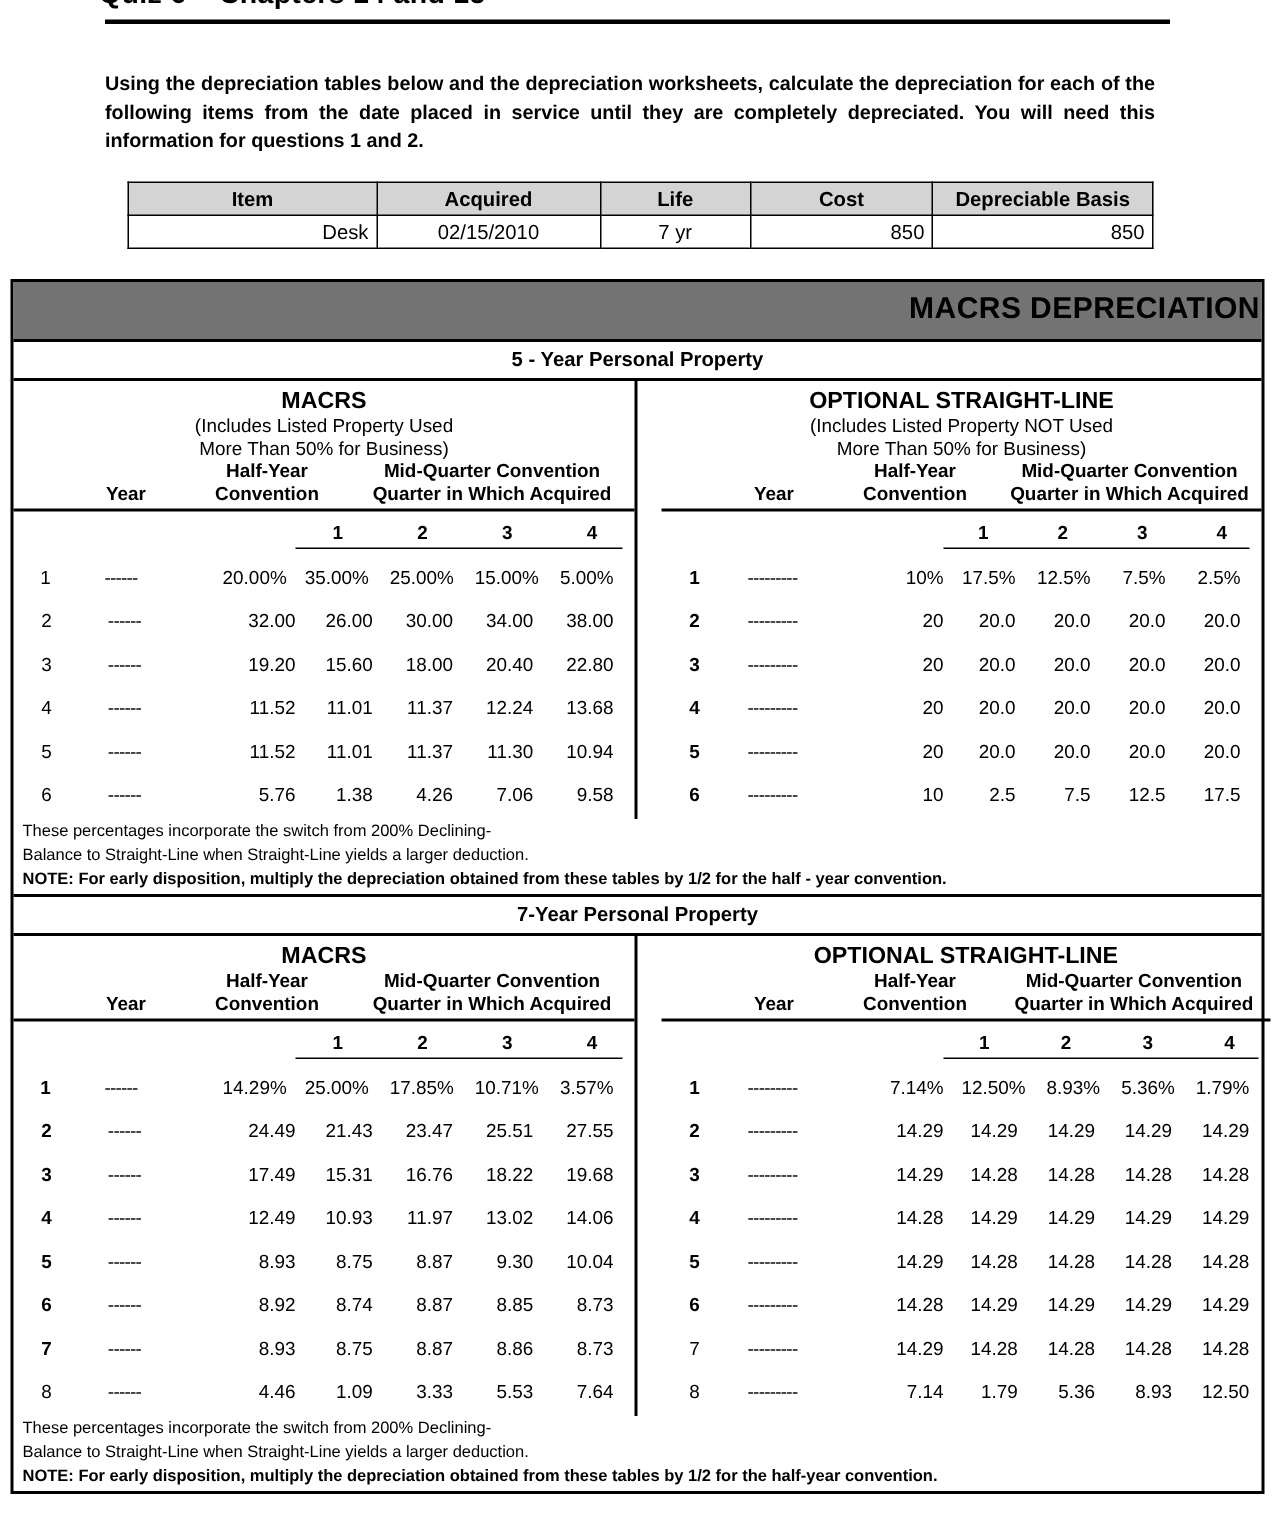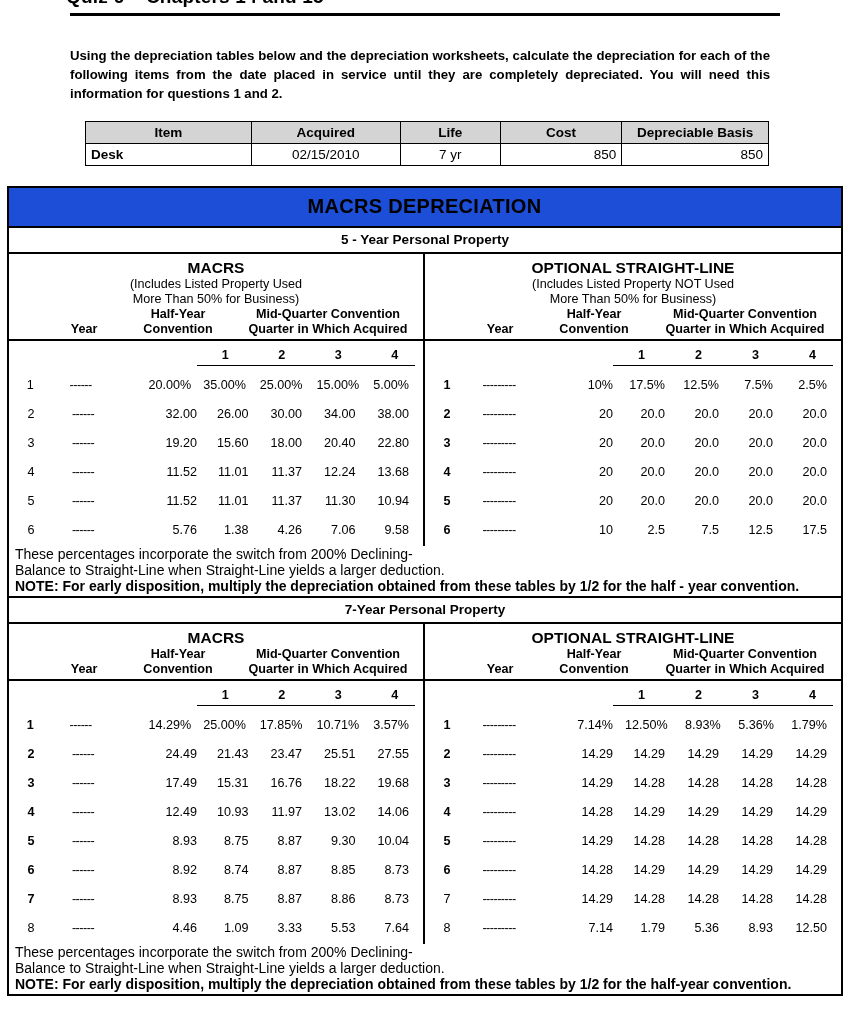--- a/index.html
+++ b/index.html
@@ -66,42 +66,42 @@
     padding: 1px 5px;
     height: 19px;
     line-height: 17px;
   }
   table.item-table thead th {
     background: #d4d4d4;
     text-align: center;
     font-weight: bold;
   }
   table.item-table td.c { text-align: center; }
-  table.item-table td.l { text-align: left; font-weight: bold; }
+  table.item-table td.l { text-align: right; }
   table.item-table td.r { text-align: right; }
 
   .col-item  { width: 172px; }
   .col-acq   { width: 148px; }
   .col-life  { width: 98px; }
   .col-cost  { width: 122px; }
   .col-basis { width: 144px; }
 
   
   .macrs-box {
     position: absolute;
     left: 7px;
     top: 186px;
     width: 836px;
     border: 2px solid #000;
     box-sizing: border-box;
     background: #fff;
   }
   .macrs-title {
-    background: #1d4ed8;
-    text-align: center;
+    background: #737373;
+    text-align: right;
     border-bottom: 2px solid #000;
     padding: 5px 1px 7px 0;
   }
   .macrs-title .l1 {
     font-size: 20px;
     font-weight: bold;
     letter-spacing: .3px;
     line-height: 26px;
   }
   .macrs-title .l2 {
@@ -114,20 +114,21 @@
     font-size: 13.5px;
     font-weight: bold;
     padding: 4px 0 5px 0;
     border-bottom: 2px solid #000;
   }
 
   
   .panels {
     display: flex;
     position: relative;
+    gap: 16px;
   }
   .panel {
     width: 50%;
     box-sizing: border-box;
     position: relative;
   }
   .panel.left  { border-right: 2px solid #000; }
 
   .panel-head {
     text-align: center;
@@ -184,21 +185,21 @@
   }
   .d-year { width: 44px;  text-align: center; }
   .d-half { width: 60px;  text-align: center; letter-spacing: -0.5px; }
   .d-hy   { width: 84px;  text-align: right; padding-right: 12px; }
   .d-q    { flex: 1; text-align: right; padding-right: 14px; }
 
   .bold-year .d-year { font-weight: bold; }
 
   
   .footnote {
-    font-size: 14px;
+    font-size: 11px;
     line-height: 16px;
     padding: 0 4px 0 6px;
   }
   .footnote .fn-note { font-weight: bold; }
   .band-sep { border-top: 2px solid #000; }
 
   .pad-b2 { padding-bottom: 2px; }
 </style>
 </head>
 <body>

